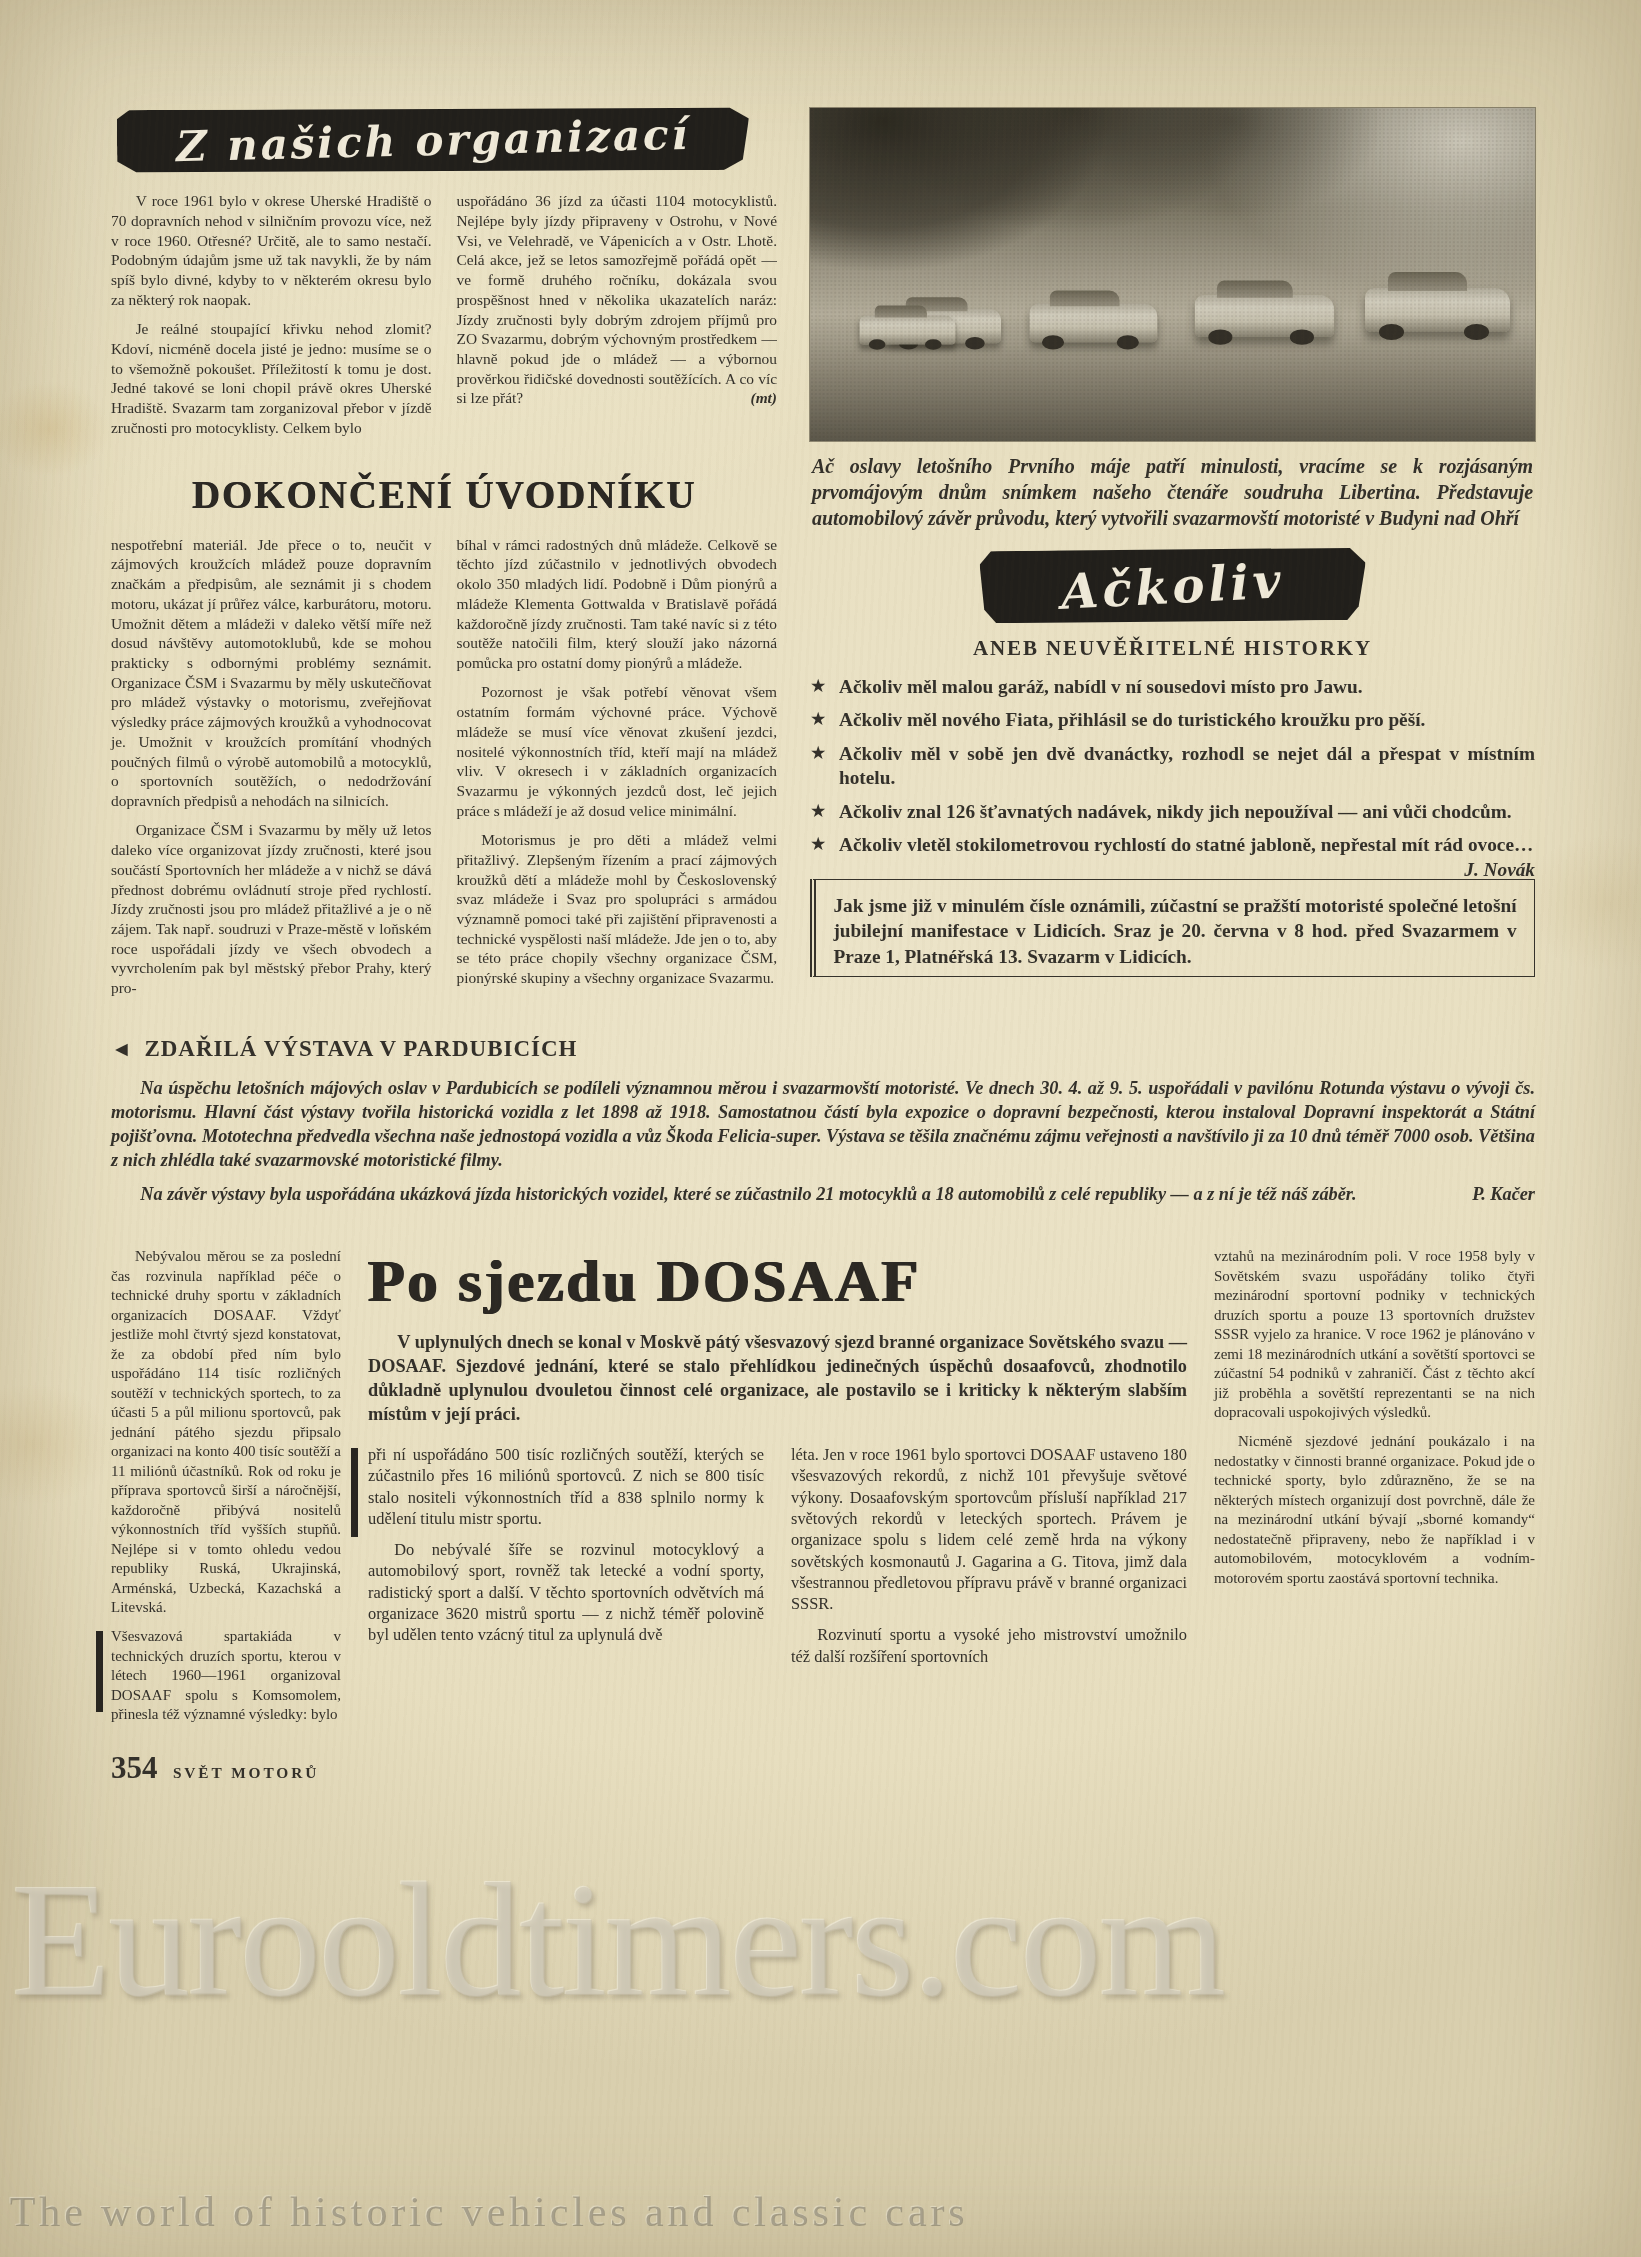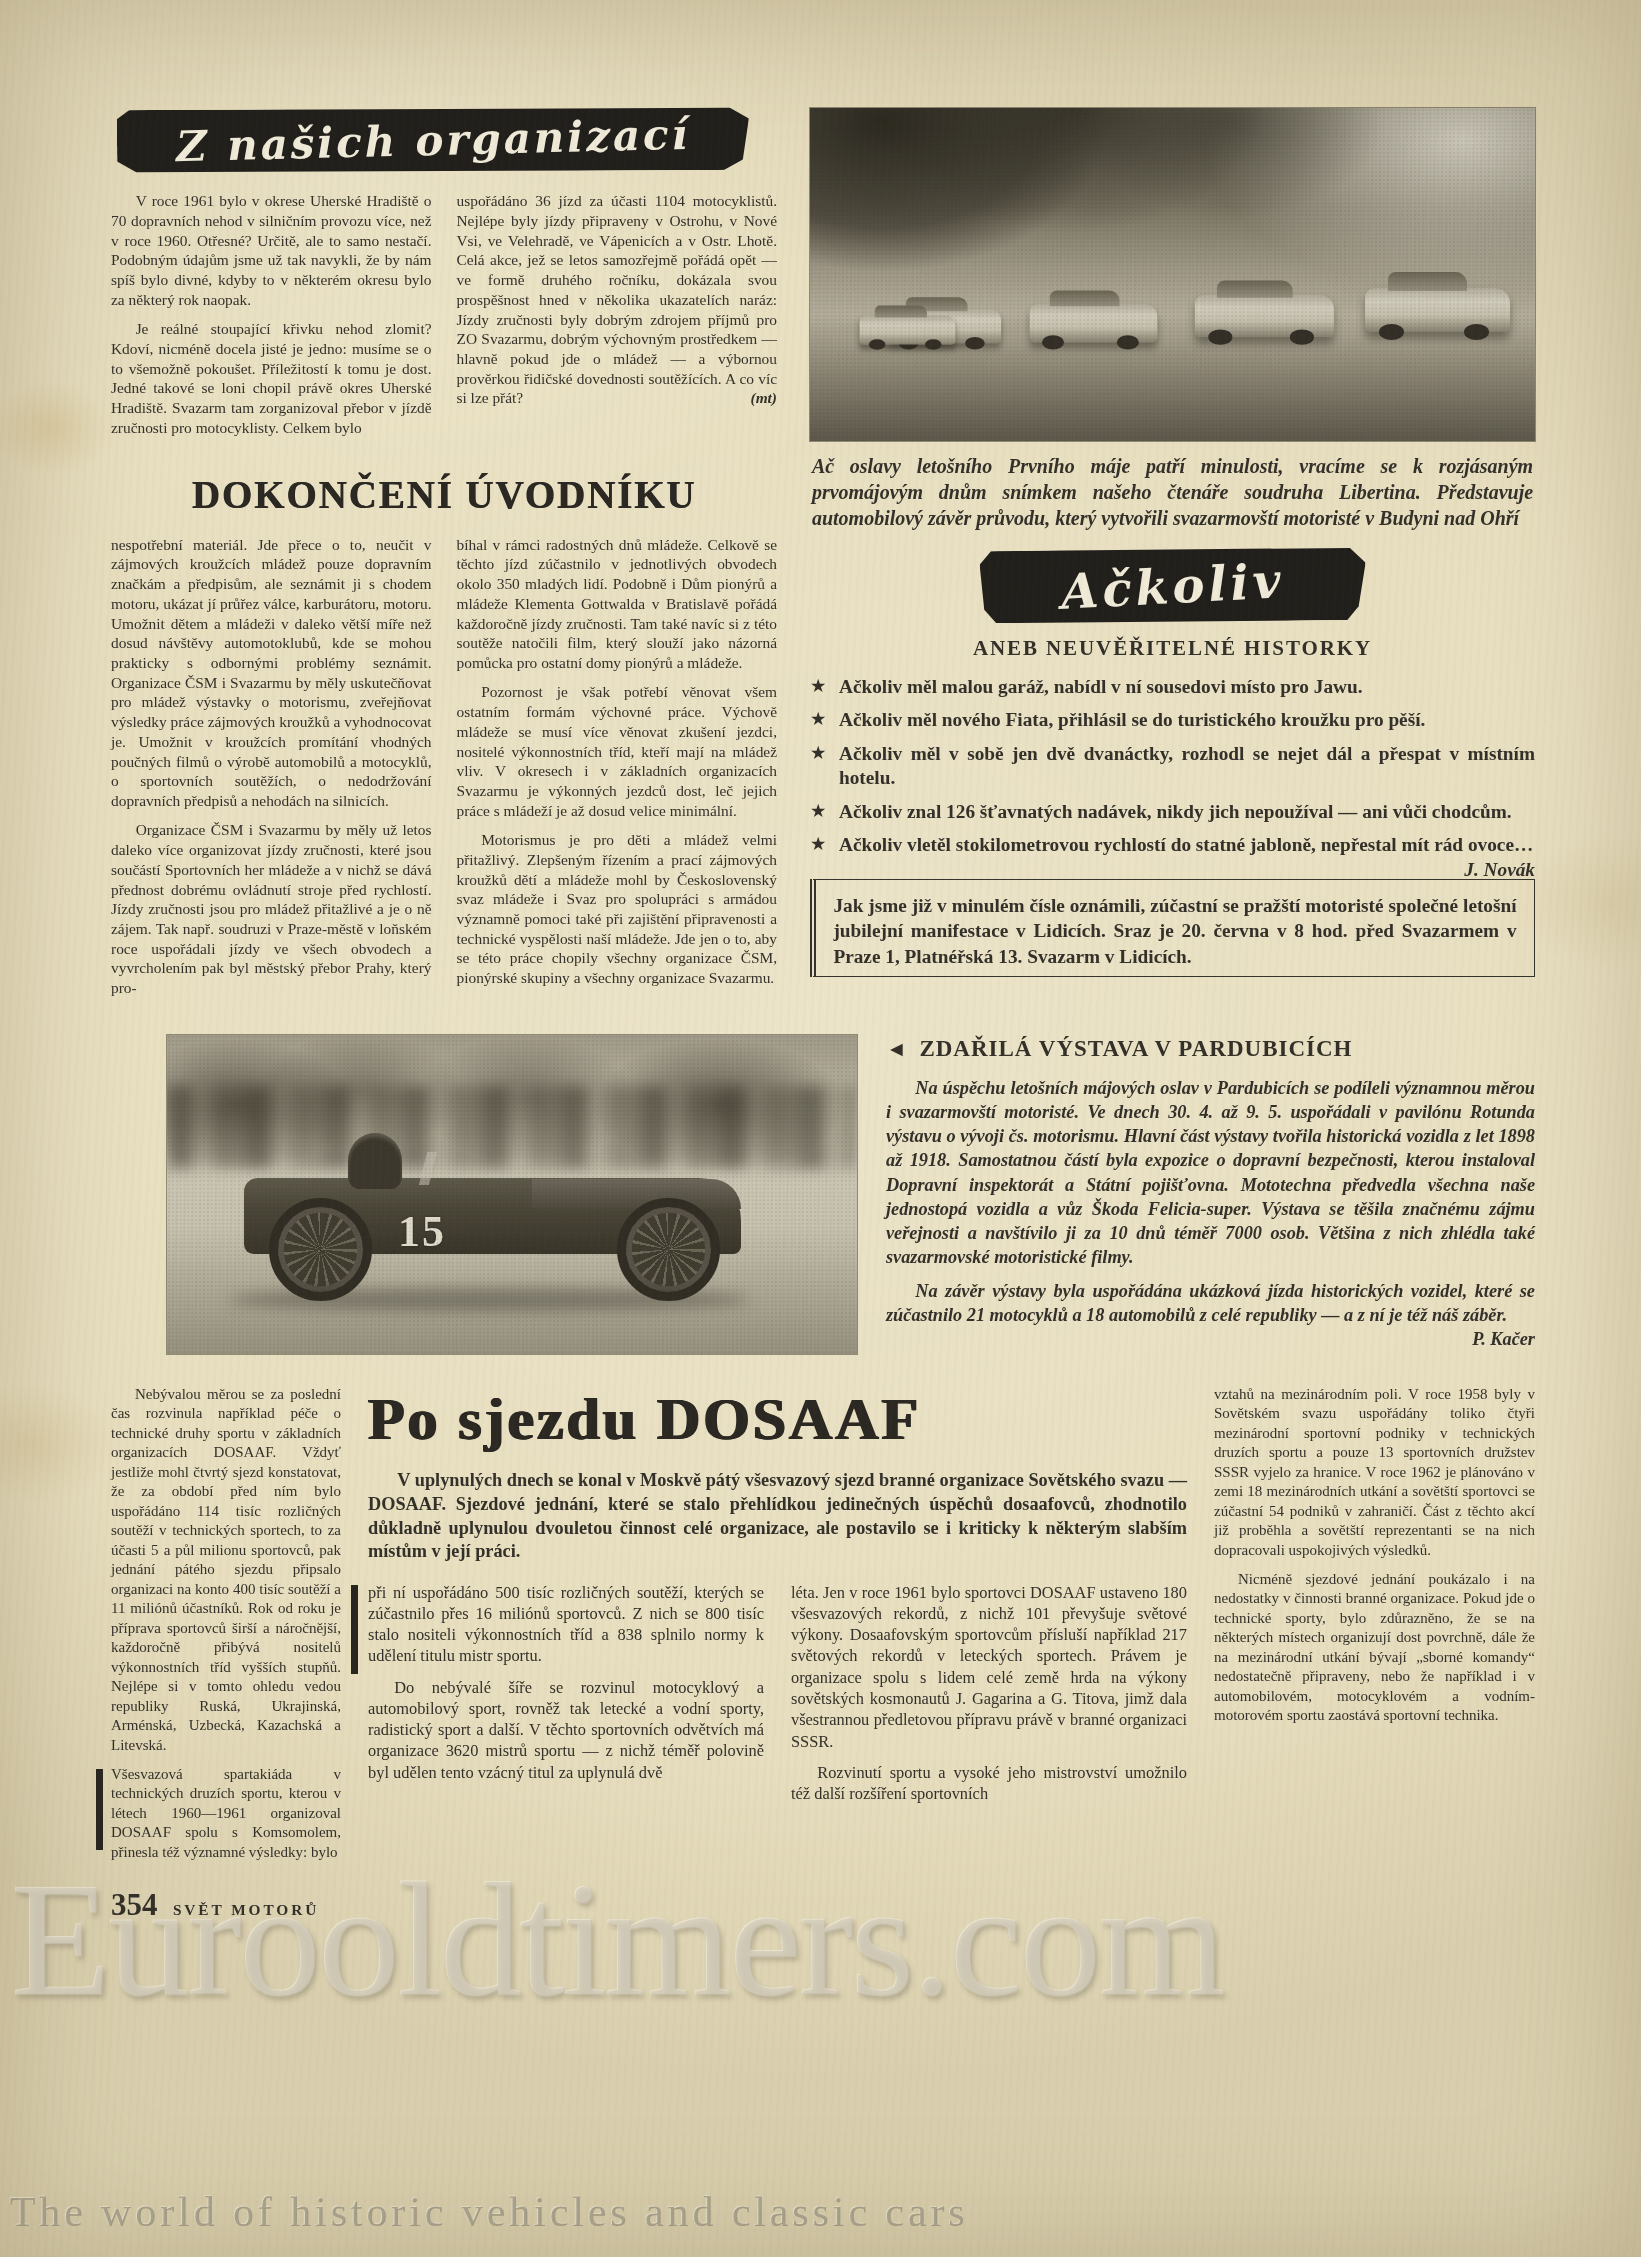--- a/index.html
+++ b/index.html
@@ -197,31 +197,20 @@
           <li><span class="star">★</span><span>Ačkoliv vletěl stokilometrovou rychlostí do statné jabloně, nepřestal mít rád ovoce…</span><span class="sig-right">J. Novák</span></li>
         </ul>
 
         <div class="notice-box">
           <p>Jak jsme již v minulém čísle oznámili, zúčastní se pražští motoristé společné letošní jubilejní manifestace v Lidicích. Sraz je 20. června v 8 hod. před Svazarmem v Praze 1, Platnéřská 13. Svazarm v Lidicích.</p>
         </div>
       </div>
     </div>
 
     <div class="row3">
-      <div class="photo photo-race">
-        <div class="rc-crowd"></div>
-        <div class="race-car">
-          <div class="rc-body"></div>
-          <div class="rc-driver"></div>
-          <div class="rc-screen"></div>
-          <span class="rc-number">15</span>
-          <div class="rc-wheel rear"></div>
-          <div class="rc-wheel front"></div>
-        </div>
-      </div>
       <div class="pardubice">
         <h3 class="pardubice-title">
           <span class="arrow">◄</span>
           <span>ZDAŘILÁ VÝSTAVA V PARDUBICÍCH</span>
         </h3>
         <p class="ital ind">Na úspěchu letošních májových oslav v Pardubicích se podíleli významnou měrou i svazarmovští motoristé. Ve dnech 30. 4. až 9. 5. uspořádali v pavilónu Rotunda výstavu o vývoji čs. motorismu. Hlavní část výstavy tvořila historická vozidla z let 1898 až 1918. Samostatnou částí byla expozice o dopravní bezpečnosti, kterou instaloval Dopravní inspektorát a Státní pojišťovna. Mototechna předvedla všechna naše jednostopá vozidla a vůz Škoda Felicia-super. Výstava se těšila značnému zájmu veřejnosti a navštívilo ji za 10 dnů téměř 7000 osob. Většina z nich zhlédla také svazarmovské motoristické filmy.</p>
         <p class="ital ind"><span>Na závěr výstavy byla uspořádána ukázková jízda historických vozidel, které se zúčastnilo 21 motocyklů a 18 automobilů z celé republiky — a z ní je též náš záběr.</span><span class="sig-inline">P. Kačer</span></p>
       </div>
     </div>
 

